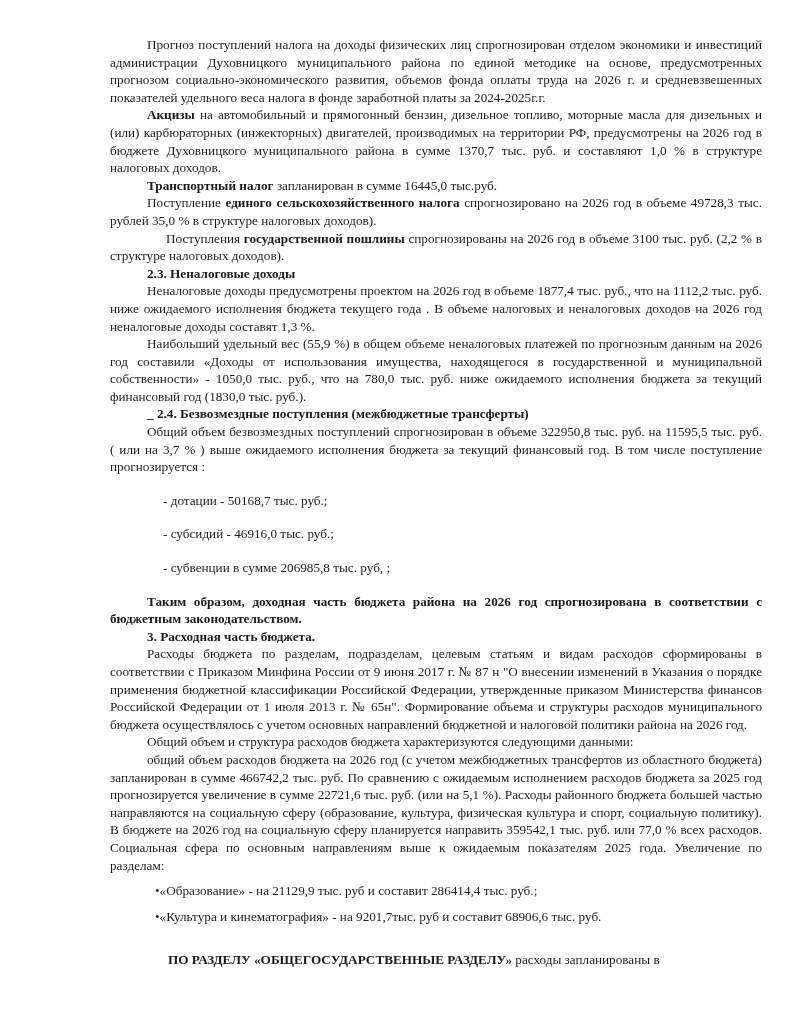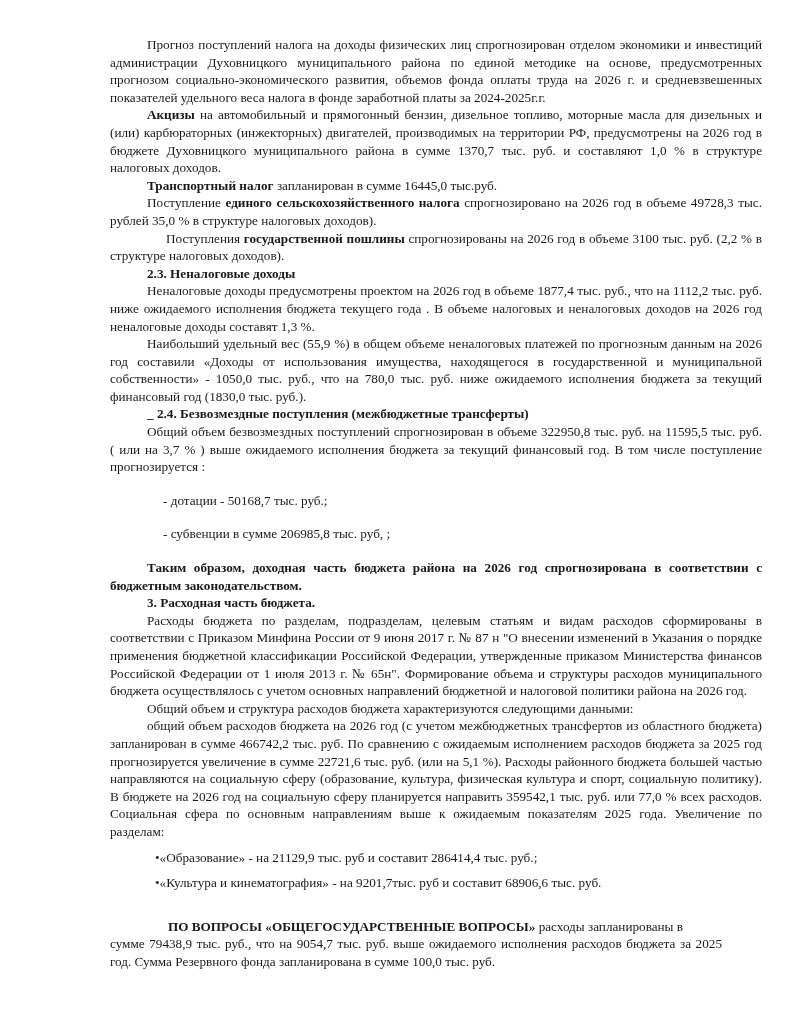--- a/index.html
+++ b/index.html
@@ -28,24 +28,24 @@
   <p class="p ind"><span class="b">Акцизы</span><span> на автомобильный и прямогонный бензин, дизельное топливо, моторные масла для дизельных и (или) карбюраторных (инжекторных) двигателей, производимых на территории РФ, предусмотрены на 2026 год в бюджете  Духовницкого муниципального района в сумме  1370,7  тыс. руб. и составляют 1,0  % в структуре налоговых доходов.</span></p>
   <p class="p ind"><span class="b">Транспортный налог</span><span> запланирован в сумме 16445,0  тыс.руб.</span></p>
   <p class="p ind"><span>Поступление </span><span class="b">единого сельскохозяйственного   налога</span><span>  спрогнозировано   на   2026  год  в объеме  49728,3  тыс. рублей 35,0  % в структуре налоговых доходов).</span></p>
   <p class="p ind2"><span>Поступления </span><span class="b">государственной пошлины</span><span> спрогнозированы на 2026 год в объеме  3100  тыс. руб. (2,2  % в структуре  налоговых  доходов).</span></p>
   <p class="p h">2.3. Неналоговые доходы</p>
   <p class="p ind">Неналоговые доходы предусмотрены проектом на 2026 год в объеме 1877,4  тыс. руб., что на  1112,2 тыс. руб.  ниже ожидаемого исполнения бюджета текущего года . В объеме налоговых и неналоговых доходов на 2026 год неналоговые доходы составят 1,3 %.</p>
   <p class="p ind">Наибольший удельный вес (55,9 %) в общем объеме неналоговых платежей по прогнозным данным на 2026 год составили «Доходы от использования имущества, находящегося в государственной и муниципальной собственности»   -  1050,0 тыс. руб., что на 780,0 тыс. руб. ниже  ожидаемого исполнения бюджета за текущий финансовый год (1830,0  тыс. руб.).</p>
   <p class="p h">_ 2.4. Безвозмездные поступления (межбюджетные трансферты)</p>
   <p class="p ind">Общий объем безвозмездных поступлений спрогнозирован в объеме  322950,8  тыс. руб. на 11595,5 тыс. руб. ( или на 3,7   % )   выше ожидаемого исполнения бюджета за текущий финансовый год. В том числе поступление  прогнозируется  :</p>
   <p class="li">-  дотации  - 50168,7  тыс. руб.;</p>
+  <p class="li">-  субсидий  - 46916,0 тыс. руб.;</p>
   <p class="li">- субвенции  в сумме 206985,8 тыс. руб, ;</p>
   <p class="p ind b">Таким образом, доходная часть бюджета  района  на 2026 год спрогнозирована  в соответствии с бюджетным законодательством.</p>
   <p class="p h">3. Расходная часть бюджета.</p>
   <p class="p ind">Расходы бюджета по разделам, подразделам, целевым статьям и видам расходов сформированы в соответствии с Приказом Минфина России от 9 июня 2017 г. № 87 н "О внесении изменений в Указания о порядке применения бюджетной классификации Российской Федерации, утвержденные приказом Министерства финансов Российской Федерации от 1 июля 2013 г. № 65н". Формирование объема и структуры расходов муниципального бюджета осуществлялось с учетом основных направлений бюджетной и налоговой политики района на 2026 год.</p>
   <p class="p ind">Общий объем и структура  расходов  бюджета характеризуются следующими данными:</p>
   <p class="p ind">общий   объем  расходов бюджета на 2026 год (с учетом межбюджетных трансфертов из областного бюджета) запланирован в сумме 466742,2 тыс. руб. По сравнению с  ожидаемым исполнением расходов бюджета за 2025 год прогнозируется увеличение  в сумме  22721,6  тыс. руб. (или  на 5,1 %). Расходы районного бюджета большей частью направляются на социальную сферу (образование, культура, физическая культура и спорт, социальную политику). В бюджете на 2026 год на социальную сферу планируется направить 359542,1  тыс. руб. или  77,0  %  всех расходов.  Социальная сфера по  основным направлениям выше к  ожидаемым  показателям 2025 года. Увеличение по  разделам:</p>
   <p class="bul">•«Образование» - на 21129,9  тыс. руб  и составит 286414,4 тыс. руб.;</p>
   <p class="bul">•«Культура и кинематография» - на   9201,7тыс. руб  и составит 68906,6  тыс. руб.</p>
   <div class="gap"></div>
-  <p class="p sect"><span class="b">ПО ВОПРОСЫ «ОБЩЕГОСУДАРСТВЕННЫЕ ВОПРОСЫ»</span><span> расходы запланированы в</span></p>
-  <p class="p sect2">сумме      79438,9 тыс. руб., что на 9054,7  тыс.  руб. выше ожидаемого исполнения расходов бюджета  за 2025 год. Сумма Резервного фонда запланирована в сумме 100,0  тыс. руб.</p>
+  <p class="p sect"><span class="b">ПО РАЗДЕЛУ «ОБЩЕГОСУДАРСТВЕННЫЕ РАЗДЕЛУ»</span><span> расходы запланированы в</span></p>
 </div>
 
 </body></html>

